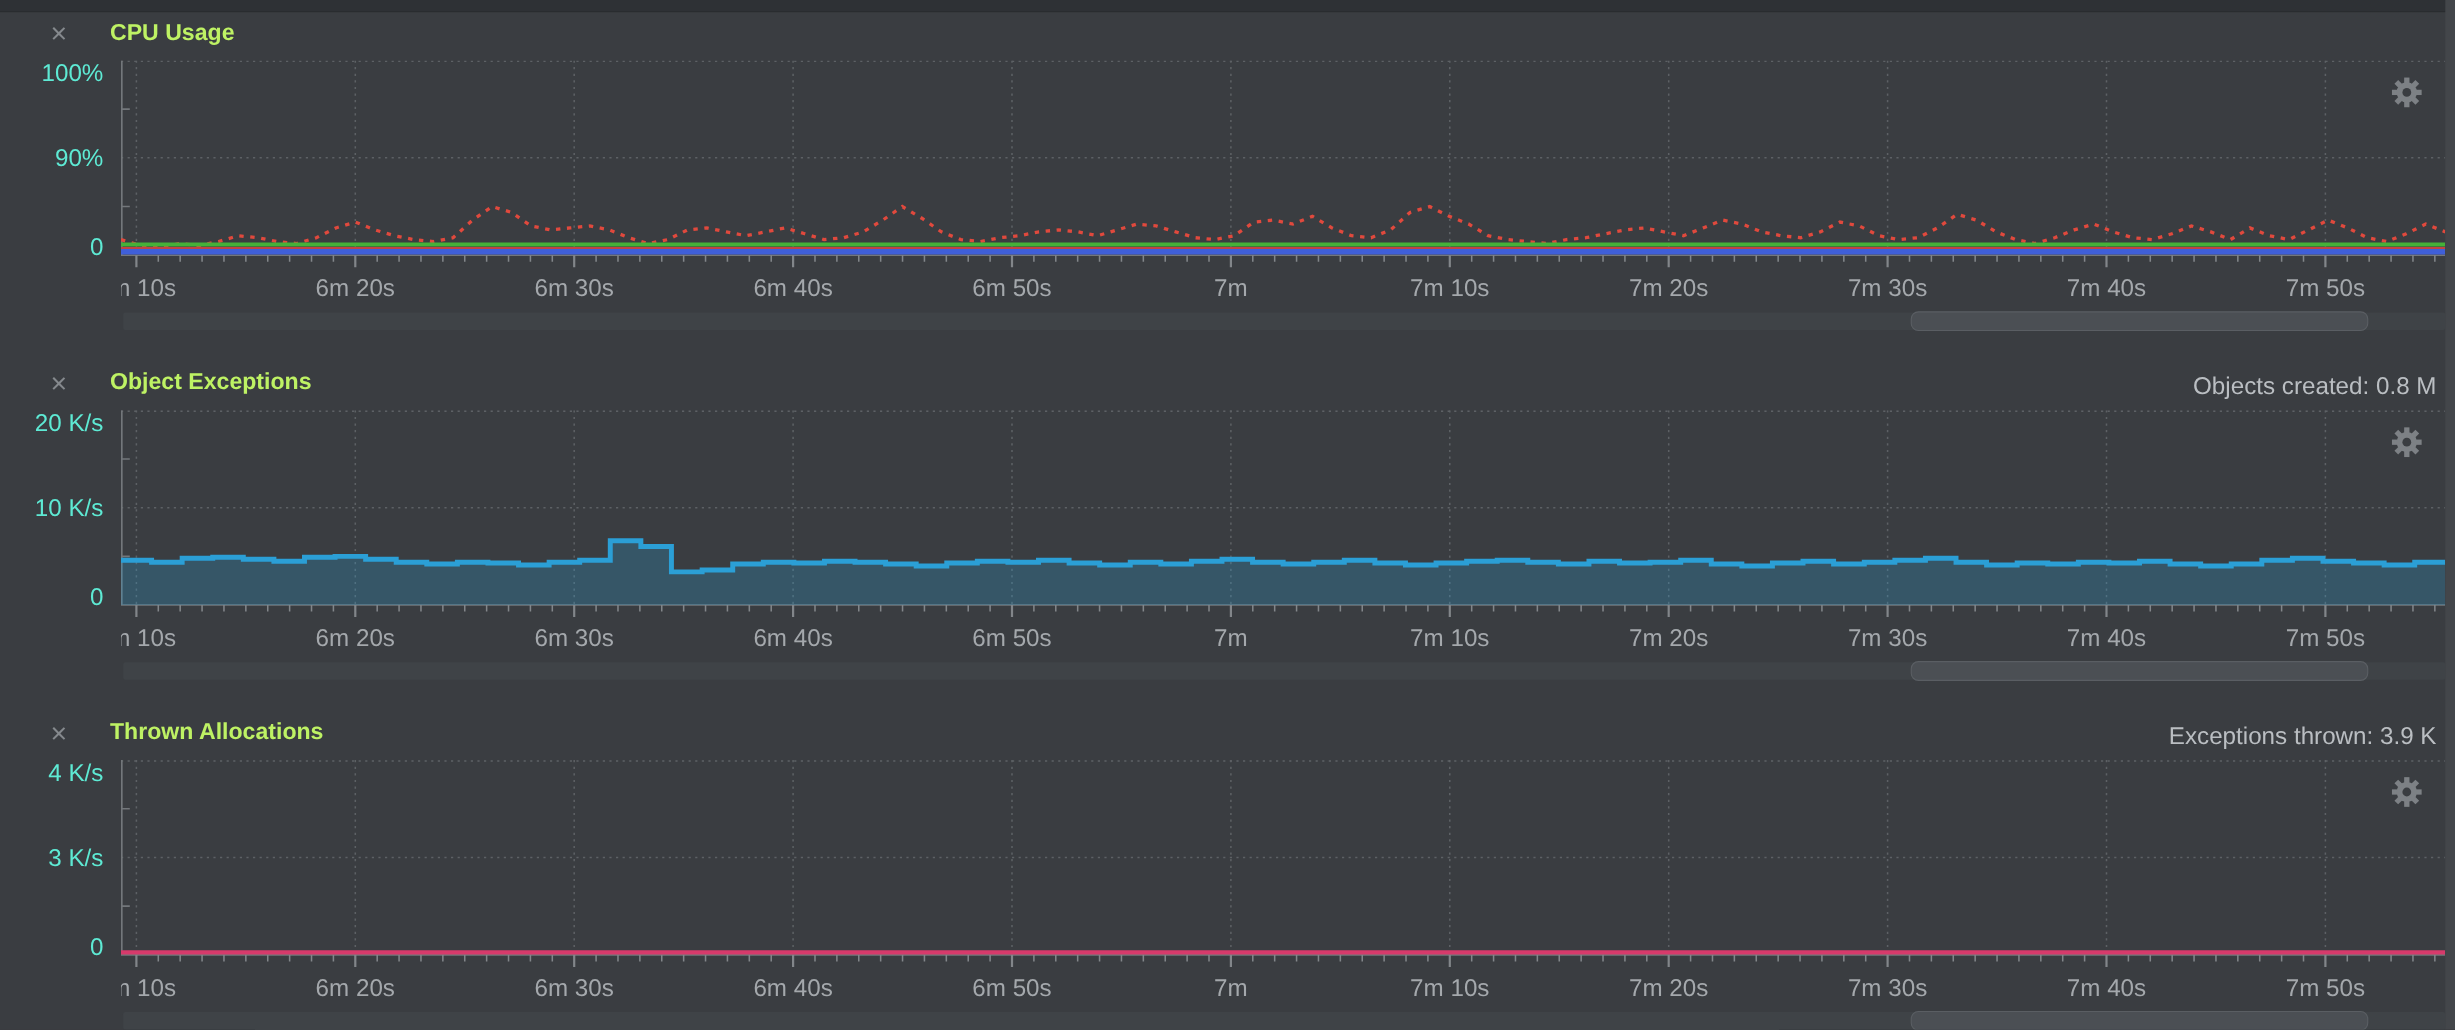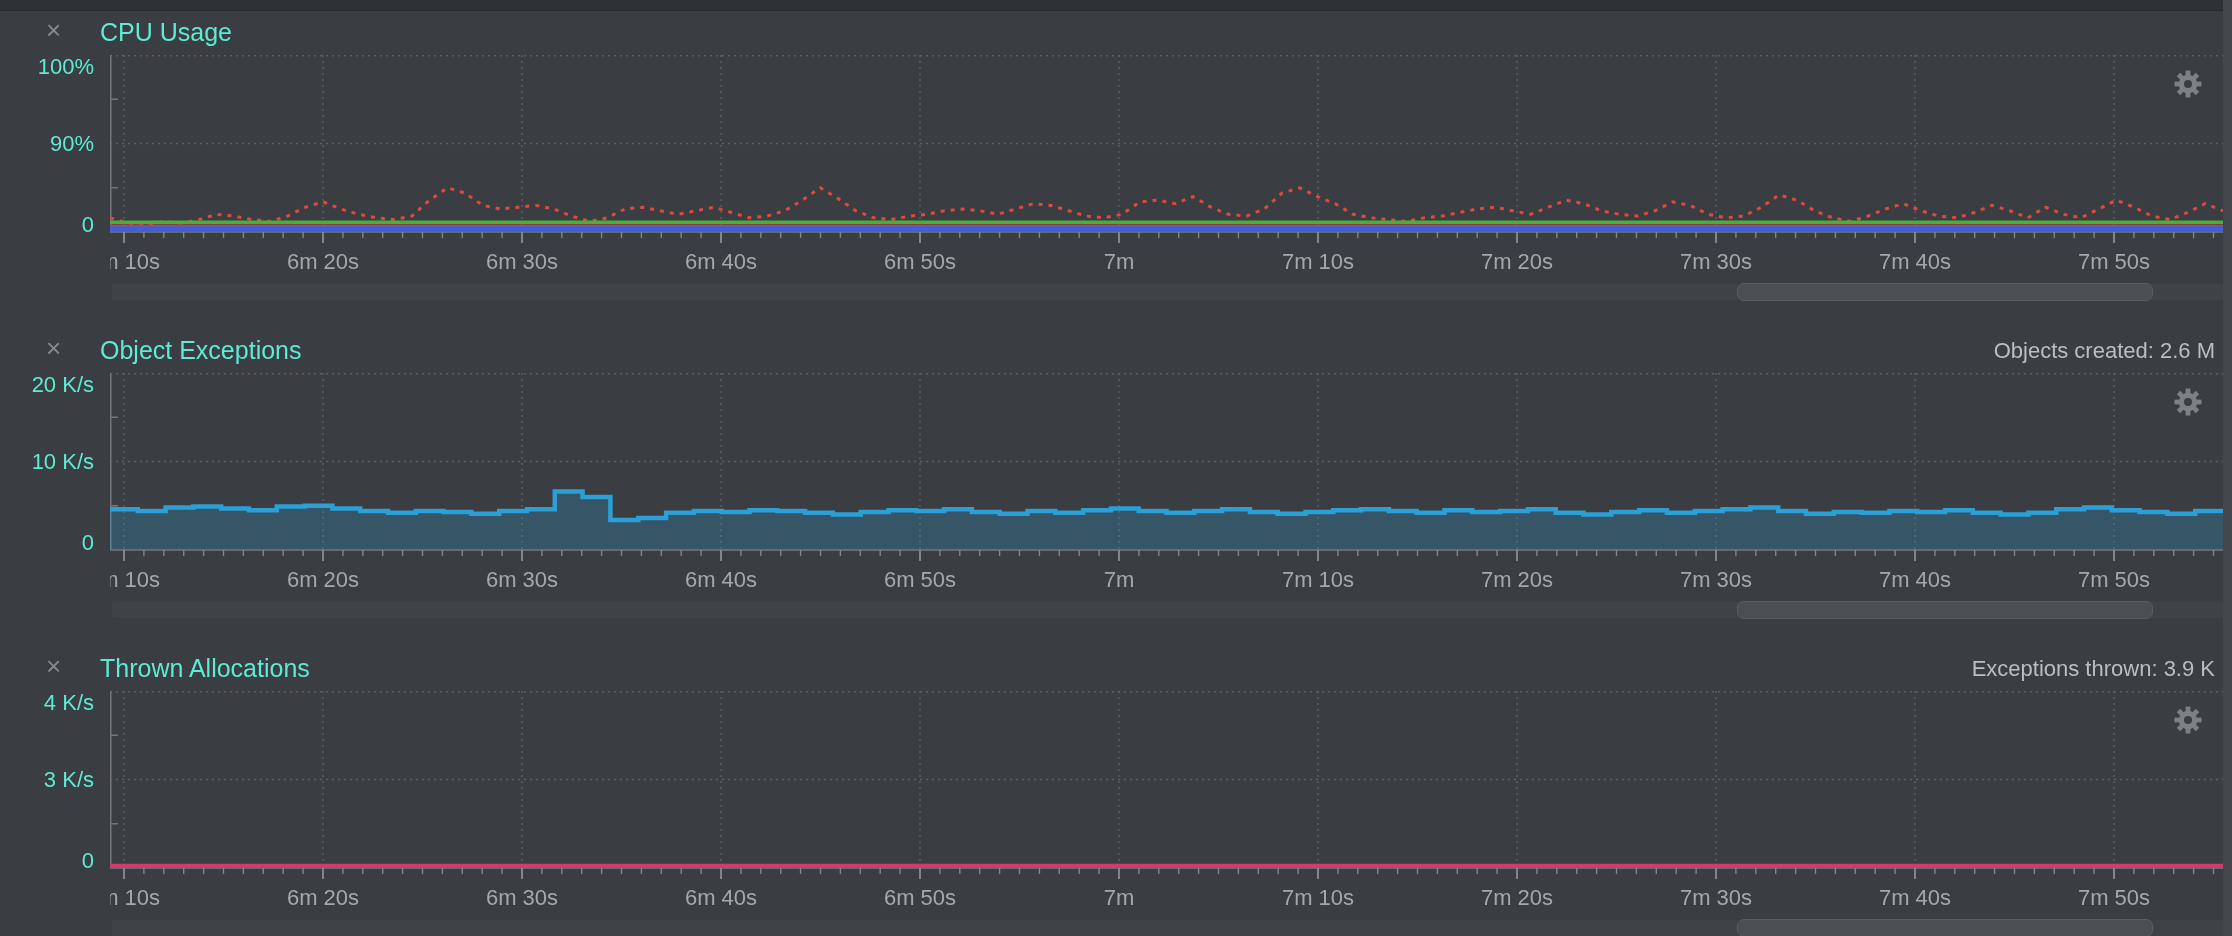--- a/index.html
+++ b/index.html
@@ -9,21 +9,21 @@
   }
   .topstrip{position:absolute;top:0;left:0;width:2232px;height:10px;background:#2e3135;border-bottom:1px solid #292c2f}
   .vscroll{position:absolute;top:0;right:0;width:9px;height:936px;background:#43464a}
   .panel{position:absolute;left:0;width:2223px;height:308px}
   .p0{top:10px}.p1{top:328px}.p2{top:646px}
   .header{position:absolute;top:0;left:0;right:0;height:44px}
   .close{
     position:absolute;left:46px;top:6px;font-size:26px;line-height:28px;
     color:#85898d;cursor:default;user-select:none
   }
-  .title{position:absolute;left:100px;top:8px;margin:0;font-size:25px;font-weight:normal;color:#5eead4;white-space:nowrap}
+  .title{position:absolute;left:100px;top:8px;margin:0;font-size:21px;font-weight:bold;color:#bef264;white-space:nowrap}
   .info{position:absolute;right:8px;top:10px;font-size:22px;color:#babec2;white-space:nowrap}
   .chartrow{position:absolute;top:45px;left:0;width:2223px;height:191px}
   .yaxis{position:absolute;left:0;top:0;width:110px;height:177px}
   .ylabel{position:absolute;right:16px;transform:translateY(-50%);font-size:22px;color:#5eead4;white-space:nowrap}
   .plot{position:absolute;left:110px;top:0;width:2113px;height:191px}
   .plot svg{display:block}
   .gear{position:absolute;top:14px;right:20px;width:30px;height:30px;cursor:pointer}
   .xlabels{position:absolute;top:238px;left:110px;width:2113px;height:28px;overflow:hidden}
   .xlabel{position:absolute;top:1px;transform:translateX(-50%);font-size:22px;color:#a4a8ac;white-space:nowrap}
   .scroll{position:absolute;top:274px;left:112px;width:2111px;height:16px;background:#3f4347;border-radius:2px}
@@ -208,21 +208,21 @@
     </div>
   <div class="scroll">
     <div class="thumb" style="left: 77%; width: 19.6%;"></div>
   </div>
 </section>
 
 <section class="panel p1">
   <div class="header">
     <span class="close">×</span>
     <h2 class="title">Object Exceptions</h2>
-    <span class="info">Objects created: 2.6 M</span>
+    <span class="info">Objects created: 0.8 M</span>
   </div>
   <div class="chartrow">
     <div class="yaxis">
         <span class="ylabel" style="top: 12px;">20 K/s</span>
         <span class="ylabel" style="top: 88.5px; text-align: right;">10 K/s</span>
         <span class="ylabel" style="top: 170px;">0</span>
       </div>
     <div class="plot">
         <svg width="2113" height="191" viewBox="0 0 2113 191">
           <line x1="0" y1="0.75" x2="2113" y2="0.75" stroke="#5d6165" stroke-width="1.4" stroke-dasharray="2 4"></line>

